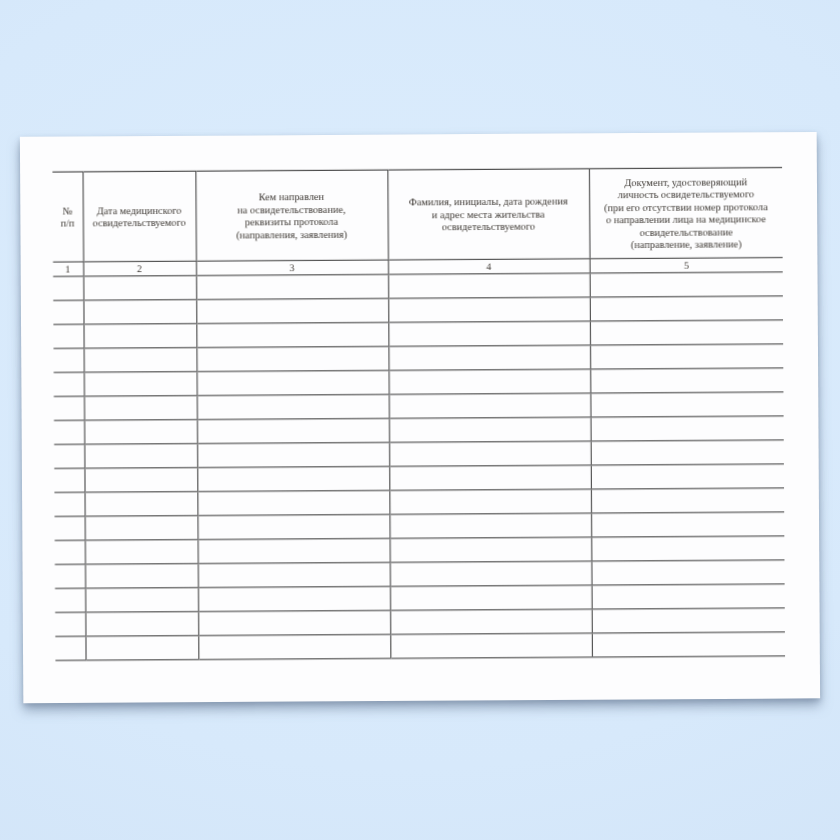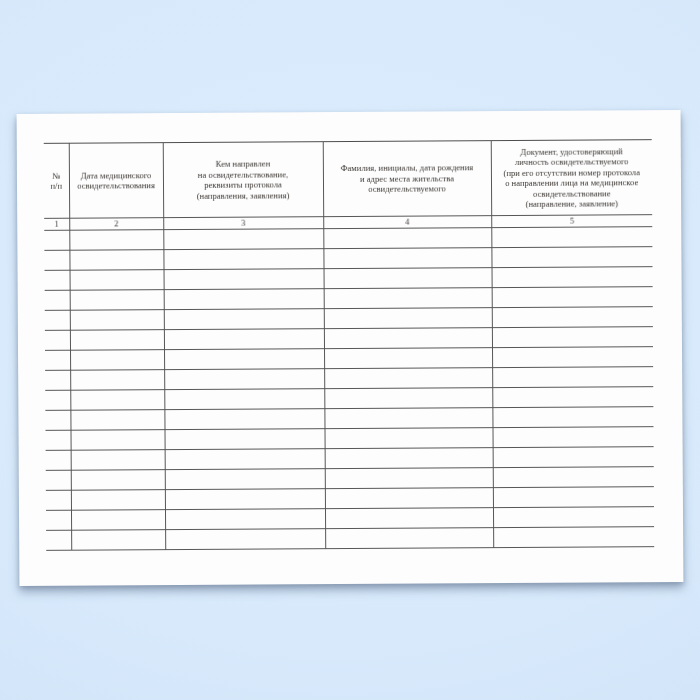--- a/index.html
+++ b/index.html
@@ -80,21 +80,21 @@
         <col style="width:94px">
         <col style="width:160px">
         <col style="width:168px">
         <col style="width:161px">
       </colgroup>
       <thead>
         <tr class="head-row">
           <th>№
 п/п</th>
           <th>Дата медицинского
-освидетельствования</th>
+освидетельствуемого</th>
           <th>Кем направлен
 на освидетельствование,
 реквизиты протокола
 (направления, заявления)</th>
           <th>Фамилия, инициалы, дата рождения
 и адрес места жительства
 освидетельствуемого</th>
           <th>Документ, удостоверяющий
 личность освидетельствуемого
 (при его отсутствии номер протокола

